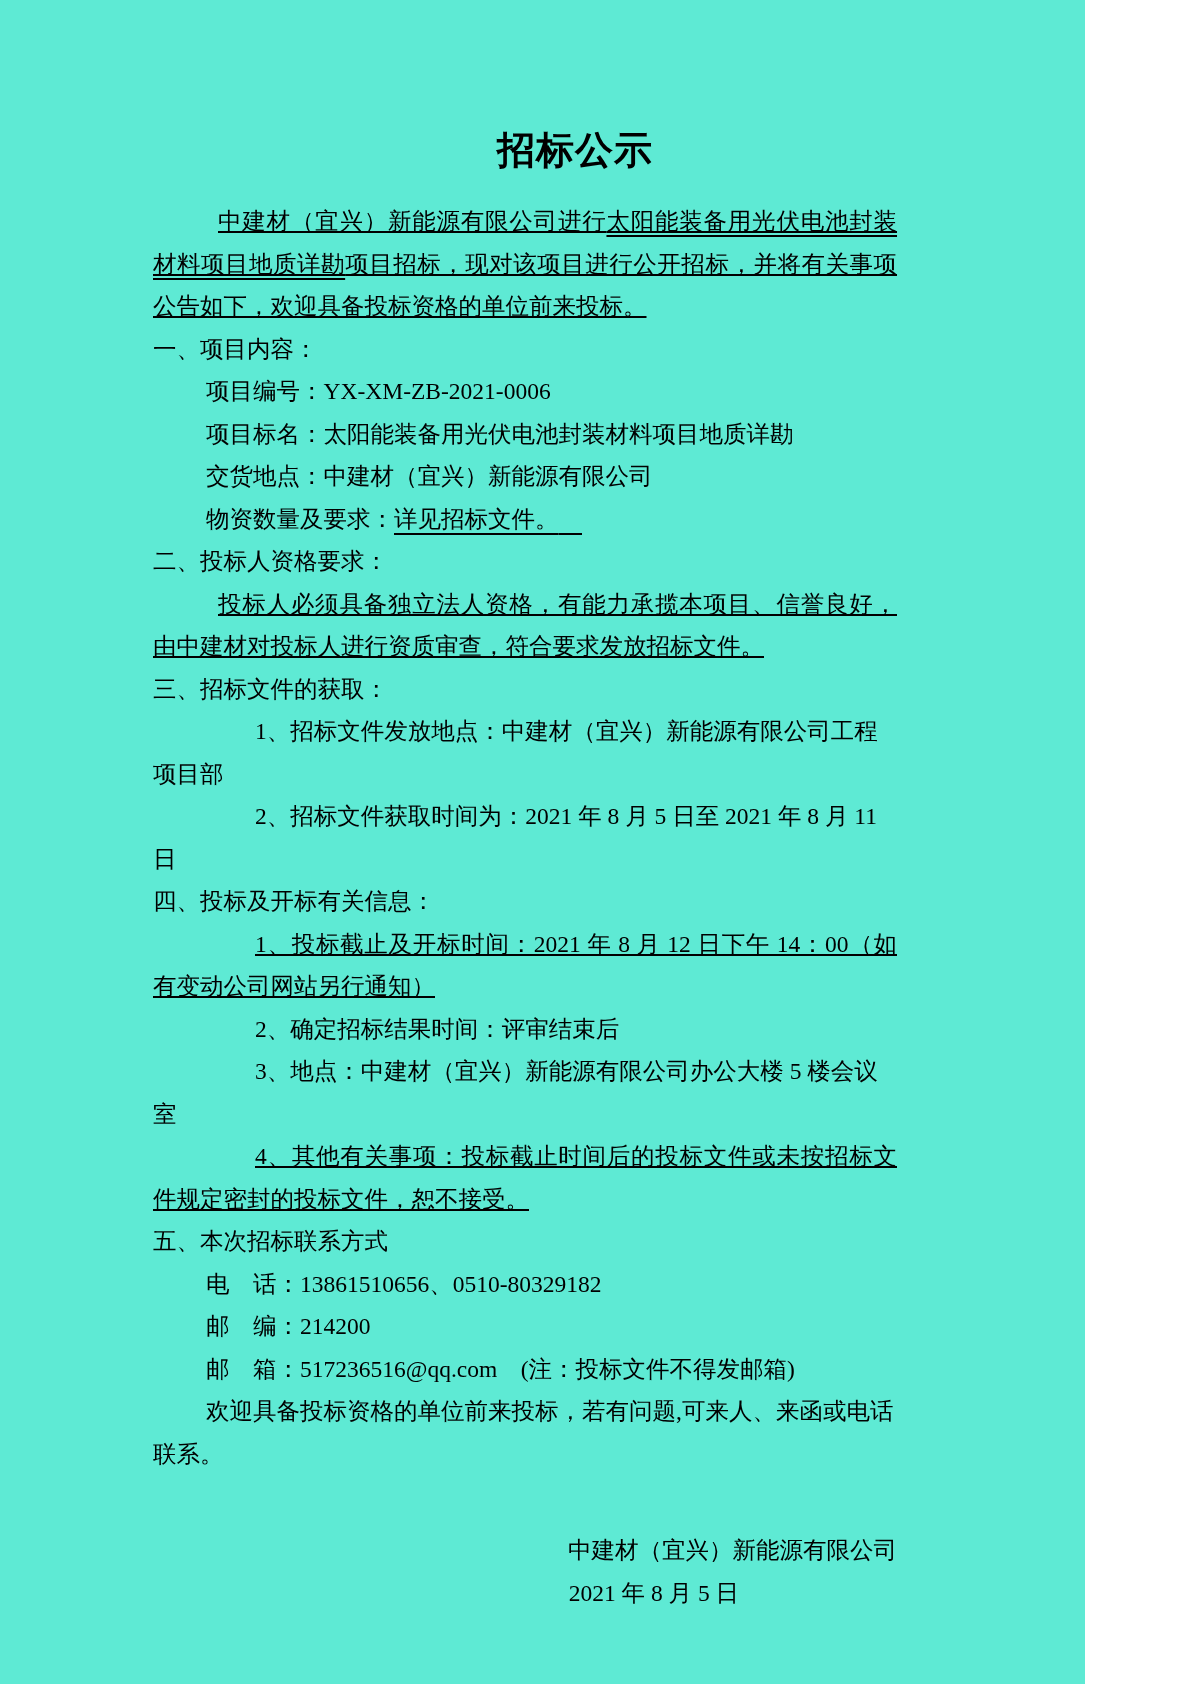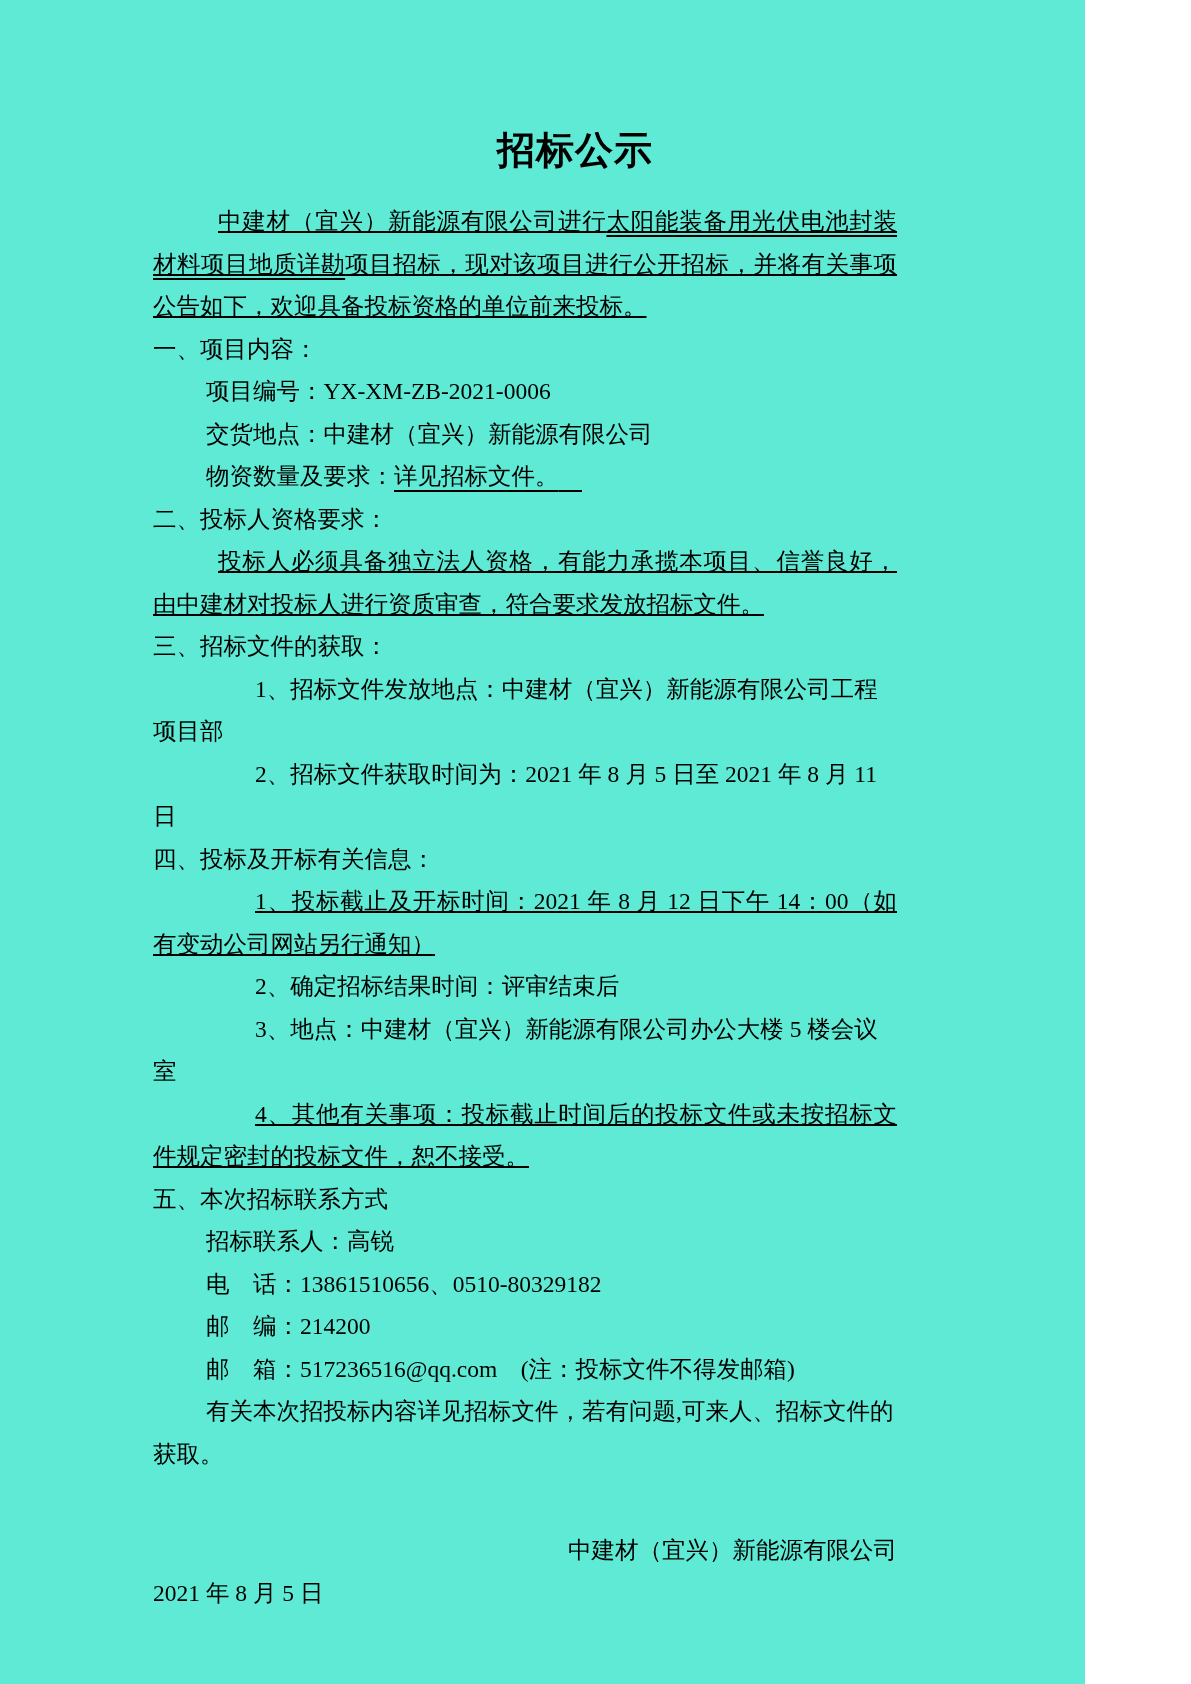--- a/index.html
+++ b/index.html
@@ -30,54 +30,54 @@
   .ind-body { text-indent: 65px; }   
   .ind-item { text-indent: 53px; }   
   .ind-sub  { text-indent: 102px; }  
   .u {
     text-decoration: underline;
     text-decoration-thickness: 2px;
     text-underline-offset: 6px;
   }
   .u-ext::after { content: "\3000"; } 
   .sig-company { text-align: right; padding-right: 0; margin-top: 54px; }
-  .sig-date    { text-align: left; padding-right: 158px; }
+  .sig-date    { text-align: right; padding-right: 158px; }
 </style>
 </head>
 <body>
 
 <div class="page">
   <div class="content">
 
     <h1 class="doc-title">招标公示</h1>
 
     <p class="t-just ind-body"><span>中建材（宜兴）新能源有限公司进行</span><span class="u">太阳能装备用光伏电池封装材料项目地质详勘</span><span>项目招标，现对该项目进行公开招标，并将有关事项公告如下，欢迎具备投标资格的单位前来投标。</span></p>
 
     <p>一、项目内容：</p>
     <p class="ind-item">项目编号：YX-XM-ZB-2021-0006</p>
+    <p class="ind-item">项目标名：太阳能装备用光伏电池封装材料项目地质详勘</p>
     <p class="ind-item">交货地点：中建材（宜兴）新能源有限公司</p>
     <p class="ind-item"><span>物资数量及要求：</span><span class="u u-ext">详见招标文件。</span></p>
 
     <p>二、投标人资格要求：</p>
     <p class="t-just ind-body">投标人必须具备独立法人资格，有能力承揽本项目、信誉良好，由中建材对投标人进行资质审查，符合要求发放招标文件。</p>
 
     <p>三、招标文件的获取：</p>
     <p class="ind-sub">1、招标文件发放地点：中建材（宜兴）新能源有限公司工程项目部</p>
     <p class="ind-sub">2、招标文件获取时间为：2021 年 8 月 5 日至 2021 年 8 月 11 日</p>
 
     <p>四、投标及开标有关信息：</p>
     <p class="t-just ind-sub">1、投标截止及开标时间：2021 年 8 月 12 日下午 14：00（如有变动公司网站另行通知）</p>
     <p class="ind-sub">2、确定招标结果时间：评审结束后</p>
     <p class="ind-sub">3、地点：中建材（宜兴）新能源有限公司办公大楼 5 楼会议室</p>
     <p class="t-just ind-sub">4、其他有关事项：投标截止时间后的投标文件或未按招标文件规定密封的投标文件，恕不接受。</p>
 
     <p>五、本次招标联系方式</p>
-    <p class="ind-item">招标联系人：高锐</p>
     <p class="ind-item">电　话：13861510656、0510-80329182</p>
     <p class="ind-item">邮　编：214200</p>
     <p class="ind-item">邮　箱：517236516@qq.com　(注：投标文件不得发邮箱)</p>
-    <p class="ind-item">有关本次招投标内容详见招标文件，若有问题,可来人、招标文件的获取。</p>
+    <p class="ind-item">欢迎具备投标资格的单位前来投标，若有问题,可来人、来函或电话联系。</p>
 
     <p class="sig-company">中建材（宜兴）新能源有限公司</p>
     <p class="sig-date">2021 年 8 月 5 日</p>
 
   </div>
 </div>
 
 </body></html>

